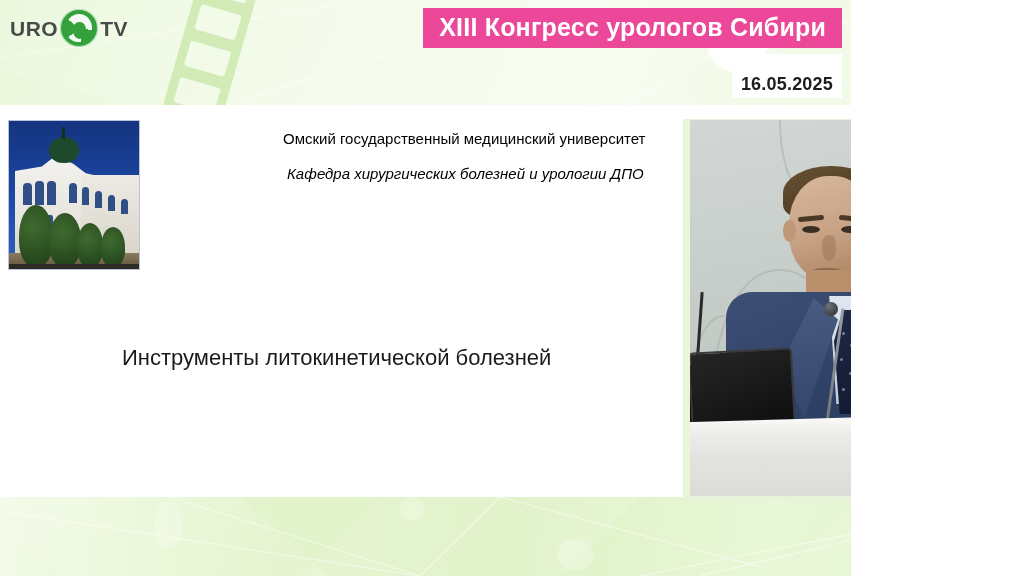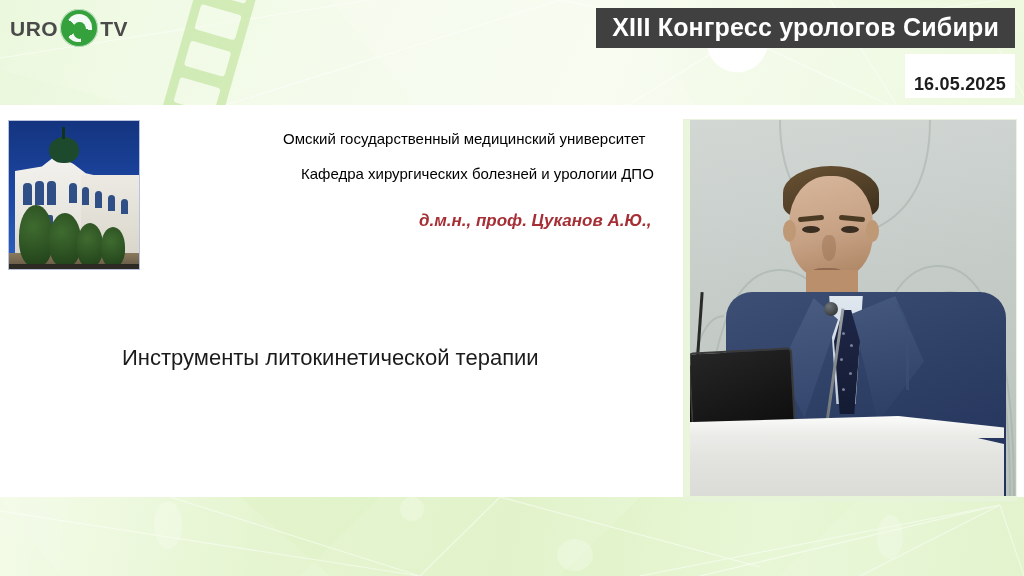--- a/index.html
+++ b/index.html
@@ -4,21 +4,21 @@
 <style>
   html,body{margin:0;padding:0;}
   body{
     width:1024px;height:576px;overflow:hidden;
     font-family:"Liberation Sans", sans-serif;
     background:#ffffff;
     position:relative;
   }
 
   
-  #page{position:absolute;inset:0;width:1024px;height:576px;overflow:hidden;background:#fff;}
+  #page{position:absolute;inset:0;width:851px;height:576px;overflow:hidden;background:#fff;}
 
   
   .band{position:absolute;left:0;width:1024px;overflow:hidden;}
   .band-top{top:0;height:110px;
     background:
       radial-gradient(circle at 72% 38%, rgba(255,255,255,.95) 0 30px, rgba(255,255,255,0) 31px),
       linear-gradient(115deg,#e9f7da 0%,#f4fbeb 30%,#f7fcf0 60%,#eaf7d9 100%);
   }
   .band-bot{top:497px;height:79px;
     background:
@@ -46,21 +46,21 @@
   .logo-mark::before{content:"";position:absolute;left:6px;top:5px;width:26px;height:28px;
     border-radius:50% 50% 45% 45%;
     background:
       radial-gradient(circle at 52% 26%, #ffffff 0 6px, rgba(255,255,255,0) 7px),
       conic-gradient(from 20deg,#ffffff 0 22%, #34a13c 22% 42%, #ffffff 42% 58%, #34a13c 58% 80%, #ffffff 80% 100%);
     opacity:.95;}
   .logo-mark::after{content:"";position:absolute;left:13px;top:13px;width:13px;height:17px;
     background:#34a13c;border-radius:46% 46% 50% 50%;}
 
   
-  .banner{position:absolute;right:9px;top:8px;background:#404040;color:#fff;
+  .banner{position:absolute;right:9px;top:8px;background:#ec4899;color:#fff;
     padding:6px 16px 8px 16px;font-size:25px;font-weight:700;letter-spacing:.2px;
     white-space:nowrap;z-index:6;line-height:1.05;text-align:right;}
   .datebadge{position:absolute;right:9px;top:54px;background:#ffffff;color:#1d1d1d;
     padding:20px 9px 3px 9px;font-size:18px;font-weight:700;letter-spacing:.2px;z-index:6;}
 
   
   .slide{position:absolute;left:0;top:105px;width:1024px;height:392px;background:#ffffff;z-index:4;}
 
   
   .photo{position:absolute;left:8px;top:15px;width:130px;height:148px;
@@ -77,21 +77,21 @@
   .win{position:absolute;background:#2f4f86;border-radius:4px 4px 0 0;}
   .tree{position:absolute;bottom:2px;border-radius:50% 50% 42% 42%;
     background:radial-gradient(circle at 40% 35%,#3e6b2f,#1f3d18);}
   .ground{position:absolute;left:0;bottom:0;width:130px;height:16px;
     background:linear-gradient(180deg,#8a7a5d,#5f5240);}
   .kerb{position:absolute;left:0;bottom:0;width:130px;height:5px;background:#2d2a23;}
 
   
   .org{position:absolute;color:#000000;font-size:15px;white-space:nowrap;}
   .org1{left:283px;top:25px;}
-  .org2{left:301px;top:60px;}
+  .org2{left:287px;top:60px;font-style:italic;}
   .authors{position:absolute;left:419px;top:105px;color:#a62f36;font-size:17px;
     font-weight:700;font-style:italic;line-height:1.35;}
   .title{position:absolute;left:122px;top:240px;color:#1b1b1b;font-size:22px;white-space:nowrap;}
   .city{position:absolute;left:275px;top:305px;color:#1b1b1b;font-size:17px;}
 
   
   .video{position:absolute;left:684px;top:120px;width:332px;height:380px;
     overflow:hidden;background:#c4cbc9;z-index:5;box-shadow:0 0 0 1px #e8f2df;}
   .wall{position:absolute;inset:0;background:linear-gradient(170deg,#d2d7d4 0%,#c5ccc8 45%,#b9c2bd 100%);}
   .wall svg{position:absolute;inset:0;opacity:.45;}
@@ -215,24 +215,23 @@
       <div class="tree" style="left:40px;width:32px;height:54px"></div>
       <div class="tree" style="left:68px;width:26px;height:44px"></div>
       <div class="tree" style="left:92px;width:24px;height:40px"></div>
       <div class="kerb"></div>
     </div>
 
     <div class="org org1">Омский государственный медицинский университет</div>
     <div class="org org2">Кафедра хирургических болезней и урологии ДПО</div>
 
     <div class="authors">
-      <div>д.м.н., проф. Цуканов А.Ю.,</div>
-    </div>
-
-    <div class="title">Инструменты литокинетической терапии</div>
+    </div>
+
+    <div class="title">Инструменты литокинетической болезней</div>
   </div>
 
   <div class="video">
     <div class="wall">
       <svg viewBox="0 0 332 380" preserveAspectRatio="none">
         <path d="M20 380 C20 210 52 150 96 150 C140 150 172 210 172 380"></path>
         <path d="M50 380 C50 230 76 176 110 176 C144 176 170 230 170 380"></path>
         <path d="M178 380 C178 206 210 146 254 146 C298 146 330 206 330 380"></path>
         <path d="M206 380 C206 226 232 172 266 172 C300 172 326 226 326 380"></path>
         <path d="M0 380 C0 250 14 196 40 196"></path>

